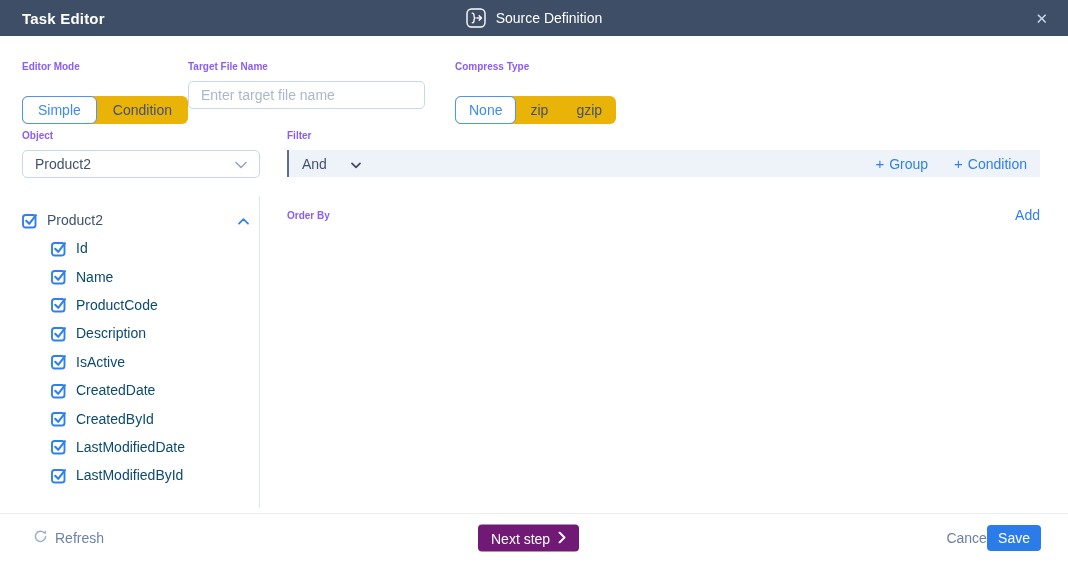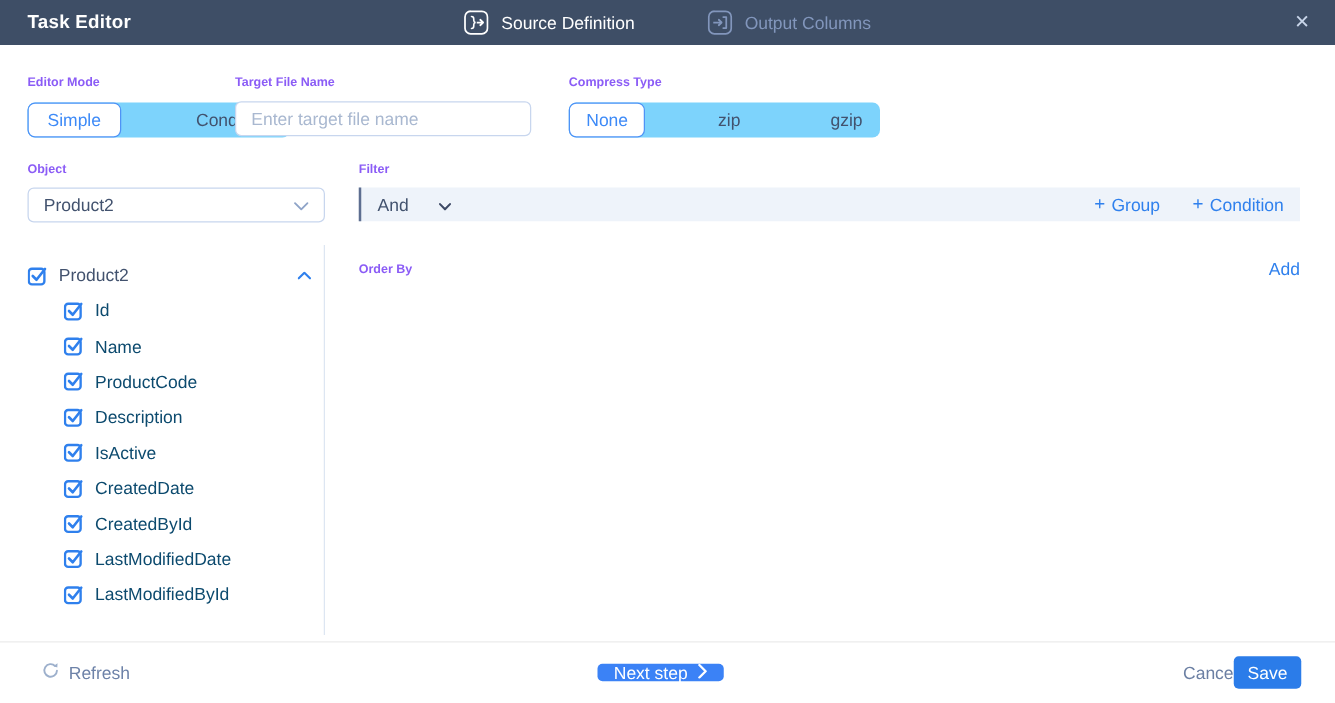--- a/index.html
+++ b/index.html
@@ -30,22 +30,22 @@
     position:absolute; right:20px; top:50%; transform:translateY(-50%);
     color:#c9d6ea; font-size:15px; cursor:pointer; line-height:1;
   }
   
   .field-label { font-size:10px; font-weight:bold; color:#8b5cf6; display:block; }
   
   .editor-mode-block { position:absolute; left:22px; top:61px; }
   .target-file-block { position:absolute; left:188px; top:61px; }
   .compress-block   { position:absolute; left:455px; top:61px; }
   .seg-group {
-    display:inline-flex; margin-top:10px; background:#7dd3fc;
-    border-radius:6px; height:28px; align-items:stretch;gap:44px;
+    display:inline-flex; margin-top:24px; background:#eab308;
+    border-radius:6px; height:28px; align-items:stretch;
   }
   .seg {
     display:flex; align-items:center; justify-content:center;
     padding:0 15px; font-size:14px; color:#42526e; cursor:pointer;
     border-radius:6px; border:1px solid transparent;
   }
   .seg.selected { background:#fff; border:1px solid #4f93f6; color:#3d8af7; }
   .compress-block .seg { padding:0 13px; }
   .text-input {
     margin-top:9px; width:237px; height:28px;
@@ -102,21 +102,21 @@
     position:absolute; left:0; bottom:0; width:1068px; height:49px;
     background:#fff; border-top:1px solid #ececec;
   }
   .refresh-btn {
     position:absolute; left:33px; top:50%; transform:translateY(-50%);
     display:flex; align-items:center; gap:7px;
     color:#6d82a8; font-size:14px; cursor:pointer;
   }
   .next-btn {
     position:absolute; left:478px; top:50%; transform:translateY(-50%);
-    height:14px; padding:0 13px; background:#3b82f6; border:none; border-radius:4px;
+    height:27px; padding:0 13px; background:#701a75; border:none; border-radius:4px;
     color:#fff; font-size:14px; font-family:"Liberation Sans", sans-serif;
     display:flex; align-items:center; gap:8px; cursor:pointer;
   }
   .cancel-btn {
     position:absolute; right:78px; top:50%; transform:translateY(-50%);
     color:#6b7fa3; font-size:14px; cursor:pointer;
   }
   .save-btn {
     position:absolute; right:27px; top:50%; transform:translateY(-50%);
     height:26px; padding:0 11px; background:#2b7ce9; border:none; border-radius:4px;
@@ -133,31 +133,20 @@
       <span class="tab-icon">
         <svg width="20" height="20" viewBox="0 0 20 20">
           <rect x="1" y="1" width="18" height="18" rx="4.5" fill="none" stroke="#ffffff" stroke-width="1.4"></rect>
           <path d="M6.2 5.2 c1.6 0 1.8 .9 1.8 2 v1 c0 1 .4 1.6 1.4 1.8 c-1 .2 -1.4 .8 -1.4 1.8 v1 c0 1.1 -.2 2 -1.8 2" fill="none" stroke="#ffffff" stroke-width="1.3" stroke-linecap="round"></path>
           <line x1="10.4" y1="10" x2="15.2" y2="10" stroke="#ffffff" stroke-width="1.4"></line>
           <path d="M13.2 7.8 L15.5 10 L13.2 12.2" fill="none" stroke="#ffffff" stroke-width="1.4" stroke-linecap="round" stroke-linejoin="round"></path>
         </svg>
       </span>
       <span>Source Definition</span>
     </div>
-    <div class="header-tab inactive">
-      <span class="tab-icon">
-        <svg width="20" height="20" viewBox="0 0 20 20">
-          <rect x="1" y="1" width="18" height="18" rx="4.5" fill="none" stroke="#8296bc" stroke-width="1.4"></rect>
-          <line x1="4.6" y1="10" x2="11" y2="10" stroke="#8296bc" stroke-width="1.4"></line>
-          <path d="M9 7.8 L11.3 10 L9 12.2" fill="none" stroke="#8296bc" stroke-width="1.4" stroke-linecap="round" stroke-linejoin="round"></path>
-          <path d="M12.6 5.6 h2.4 v8.8 h-2.4" fill="none" stroke="#8296bc" stroke-width="1.4" stroke-linecap="round" stroke-linejoin="round"></path>
-        </svg>
-      </span>
-      <span>Output Columns</span>
-    </div>
   </div>
   <div class="close-btn">✕</div>
 </div>
 
 <div class="editor-mode-block">
   <span class="field-label">Editor Mode</span>
   <div class="seg-group">
     <span class="seg selected">Simple</span>
     <span class="seg">Condition</span>
   </div>

